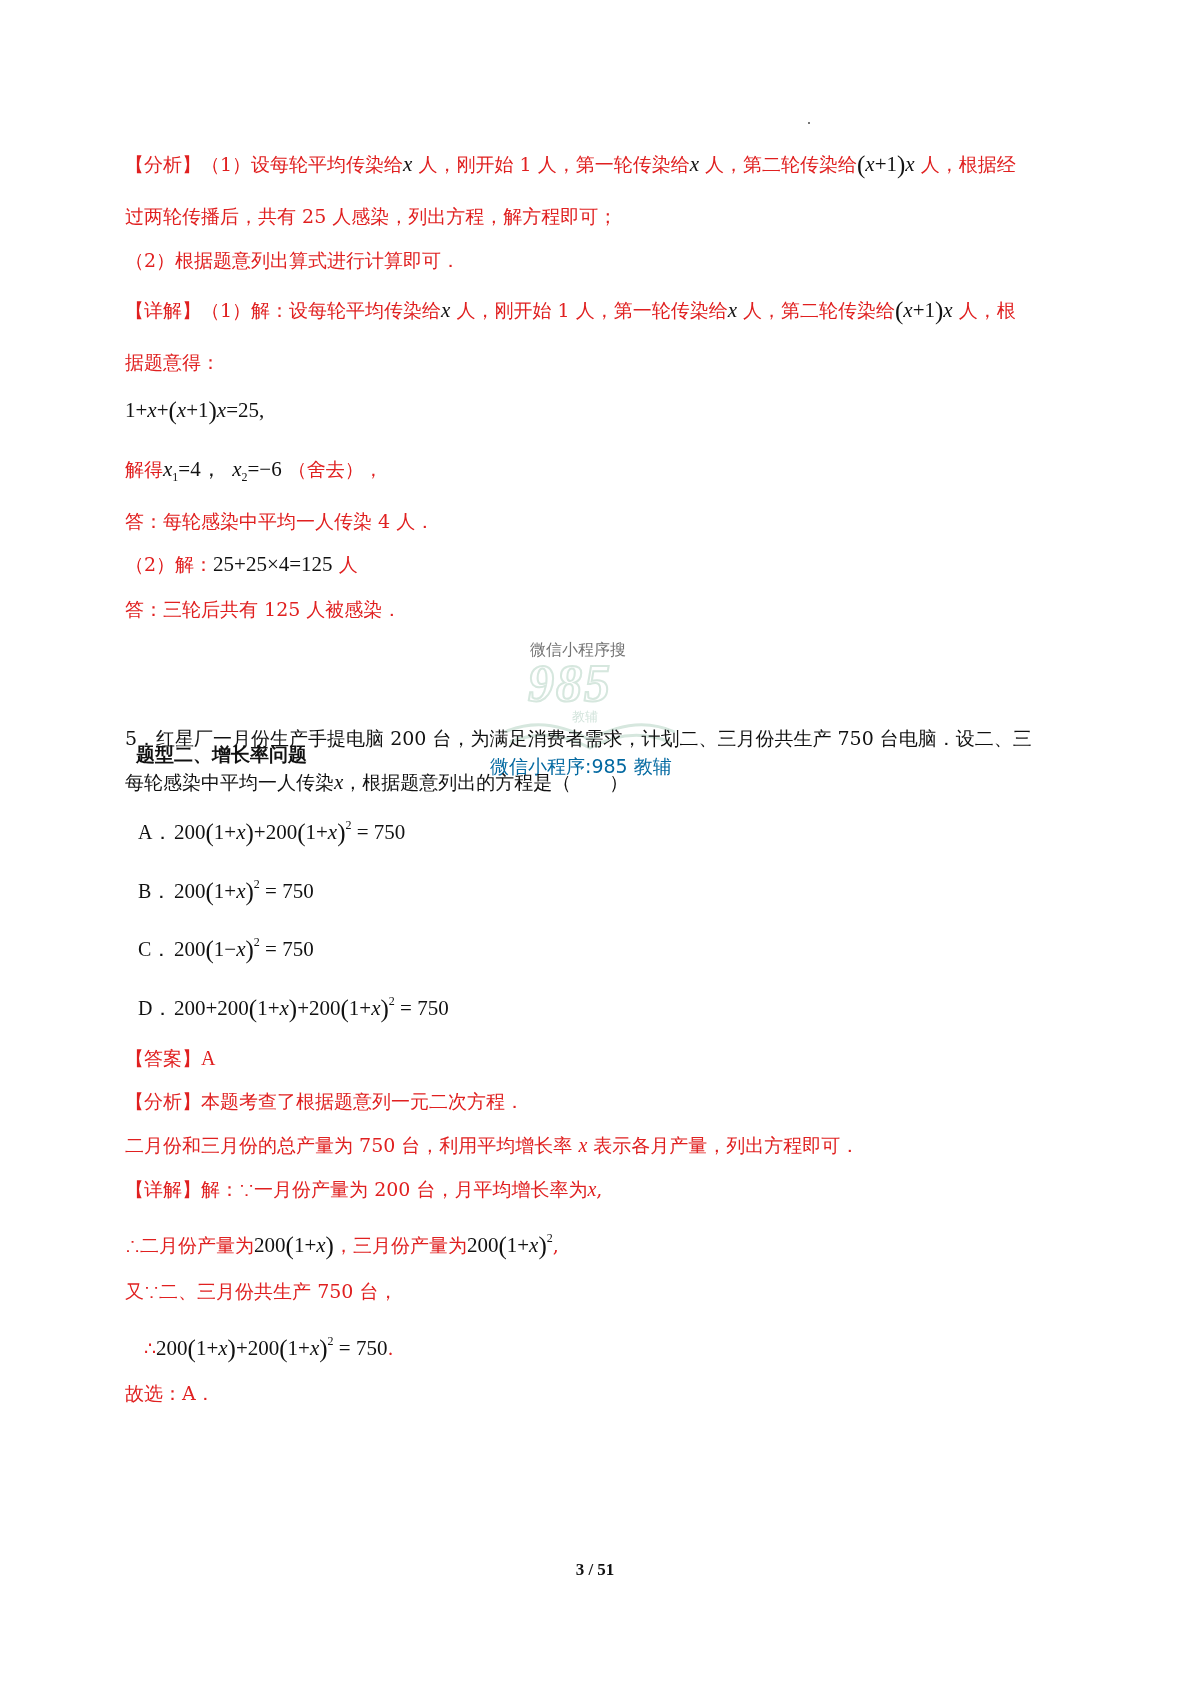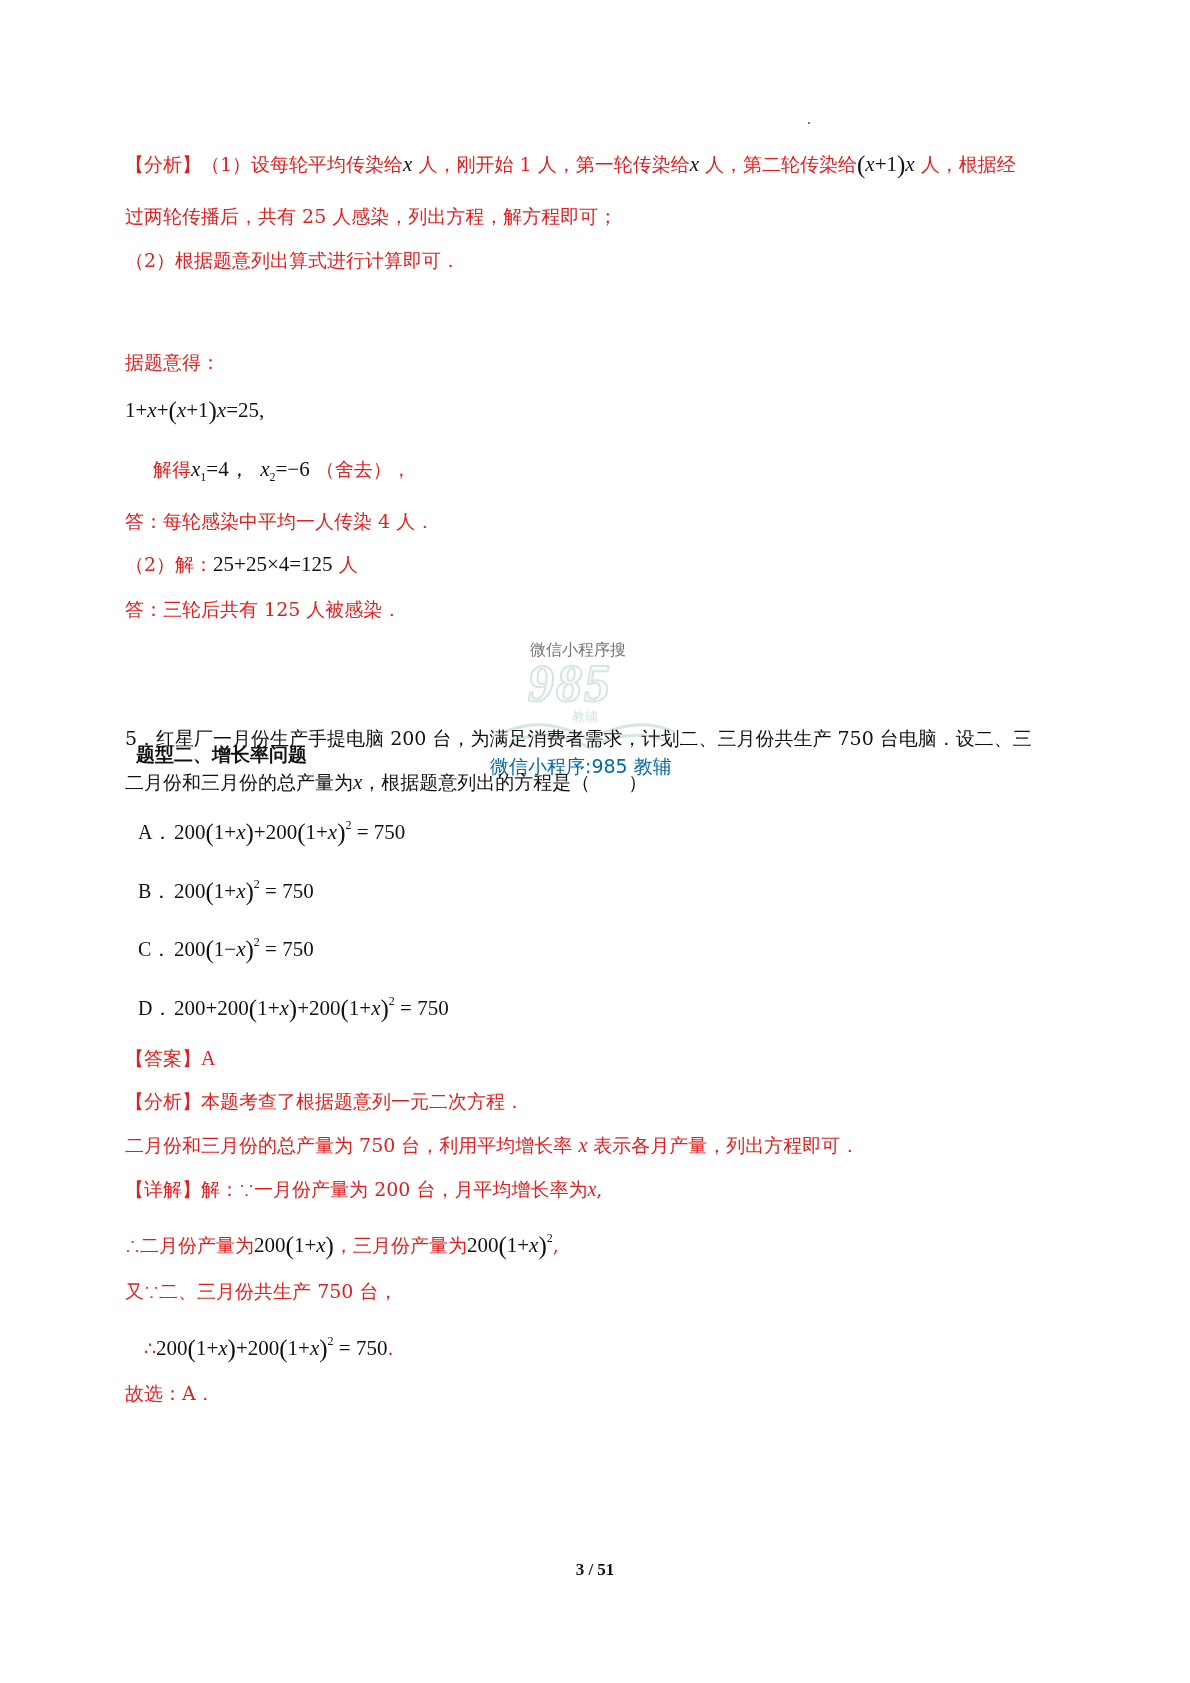--- a/index.html
+++ b/index.html
@@ -31,25 +31,28 @@
 <div class="page">
 
   <div class="dot"></div>
 
   <div class="line" style="top:151px;">
     <span>【分析】</span><span>（1）设每轮平均传染给</span><span class="math"><i>x</i></span><span> 人，刚开始 1 人，第一轮传染给</span><span class="math"><i>x</i></span><span> 人，第二轮传染给</span><span class="math"><span class="big">(</span><i>x</i>+1<span class="big">)</span><i>x</i></span><span> 人，根据经</span>
   </div>
   <div class="line" style="top:203px;">过两轮传播后，共有 25 人感染，列出方程，解方程即可；</div>
   <div class="line" style="top:247px;">（2）根据题意列出算式进行计算即可．</div>
 
+  <div class="line" style="top:297px;">
+    <span>【详解】</span><span>（1）解：设每轮平均传染给</span><span class="math"><i>x</i></span><span> 人，刚开始 1 人，第一轮传染给</span><span class="math"><i>x</i></span><span> 人，第二轮传染给</span><span class="math"><span class="big">(</span><i>x</i>+1<span class="big">)</span><i>x</i></span><span> 人，根</span>
+  </div>
   <div class="line" style="top:349px;">据题意得：</div>
   <div class="line math" style="top:397px;">
     1+<i>x</i>+<span class="big">(</span><i>x</i>+1<span class="big">)</span><i>x</i>=25,
   </div>
-  <div class="line" style="top:456px;margin-left:28px;">
+  <div class="line" style="top:456px;">
     <span>解得</span><span class="math"><i>x</i><span class="sub">1</span><span>=4，</span>&nbsp;&nbsp;<i>x</i><span class="sub">2</span><span>=−6</span></span>&nbsp;<span>（舍去），</span>
   </div>
   <div class="line" style="top:508px;">答：每轮感染中平均一人传染 4 人．</div>
   <div class="line" style="top:551px;">
     <span>（2）解：</span><span class="math">25+25×4=125</span>&nbsp;<span>人</span>
   </div>
   <div class="line" style="top:596px;">答：三轮后共有 125 人被感染．</div>
 
   <div class="wm">
     <div class="wm-top">微信小程序搜</div>
@@ -59,21 +62,21 @@
       <path d="M5 20 Q45 2 90 28 Q135 2 175 20" fill="none" stroke="#d6e7de" stroke-width="3"></path>
       <path d="M10 30 Q50 14 90 36 Q130 14 170 30" fill="none" stroke="#d6e7de" stroke-width="3"></path>
     </svg>
     <div class="wm-bottom">微信小程序:985 教辅</div>
   </div>
 
   <div class="heading">题型二、增长率问题</div>
 
   <div class="line q" style="top:725px;">5．红星厂一月份生产手提电脑 200 台，为满足消费者需求，计划二、三月份共生产 750 台电脑．设二、三</div>
   <div class="line q" style="top:769px;">
-    <span>二月份和三月份的总产量为</span><span class="math"><i>x</i></span><span>，根据题意列出的方程是（　　）</span>
+    <span>每轮感染中平均一人传染</span><span class="math"><i>x</i></span><span>，根据题意列出的方程是（　　）</span>
   </div>
 
   <div class="opt" style="top:818px;">
     <span class="lbl">A．</span><span class="math">200<span class="big">(</span>1+<i>x</i><span class="big">)</span>+200<span class="big">(</span>1+<i>x</i><span class="big">)</span><span class="sup">2</span> = 750</span>
   </div>
   <div class="opt" style="top:877px;">
     <span class="lbl">B．</span><span class="math">200<span class="big">(</span>1+<i>x</i><span class="big">)</span><span class="sup">2</span> = 750</span>
   </div>
   <div class="opt" style="top:935px;">
     <span class="lbl">C．</span><span class="math">200<span class="big">(</span>1−<i>x</i><span class="big">)</span><span class="sup">2</span> = 750</span>

